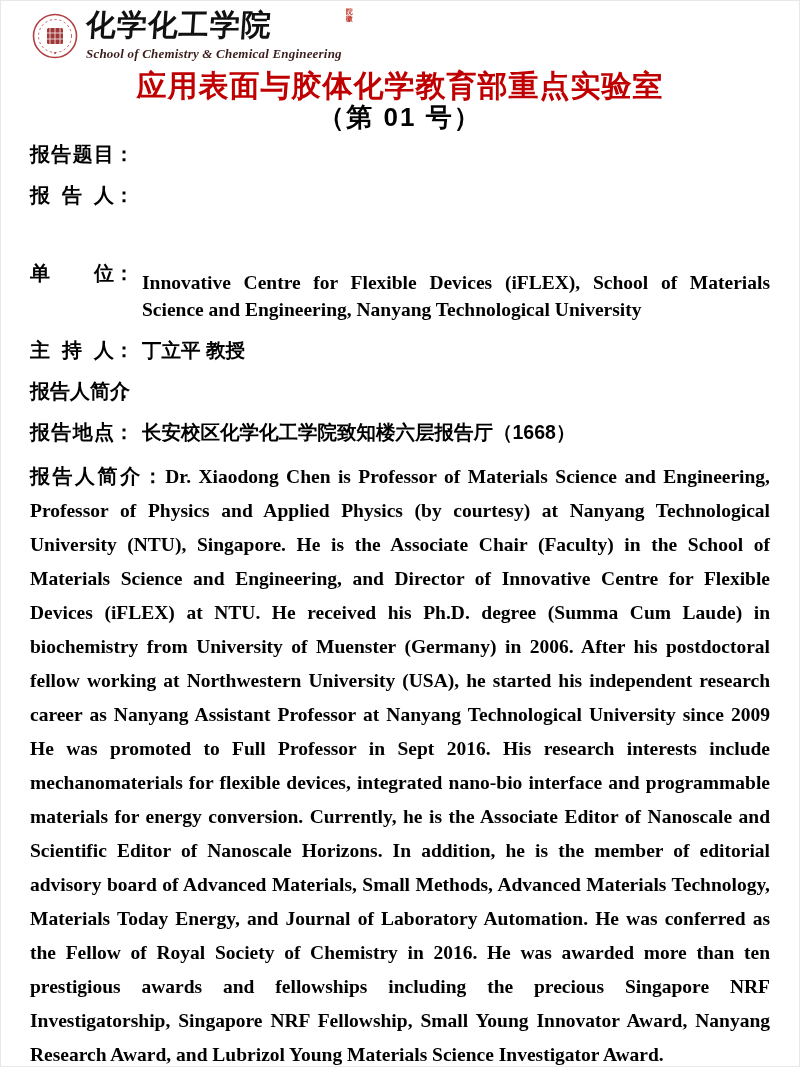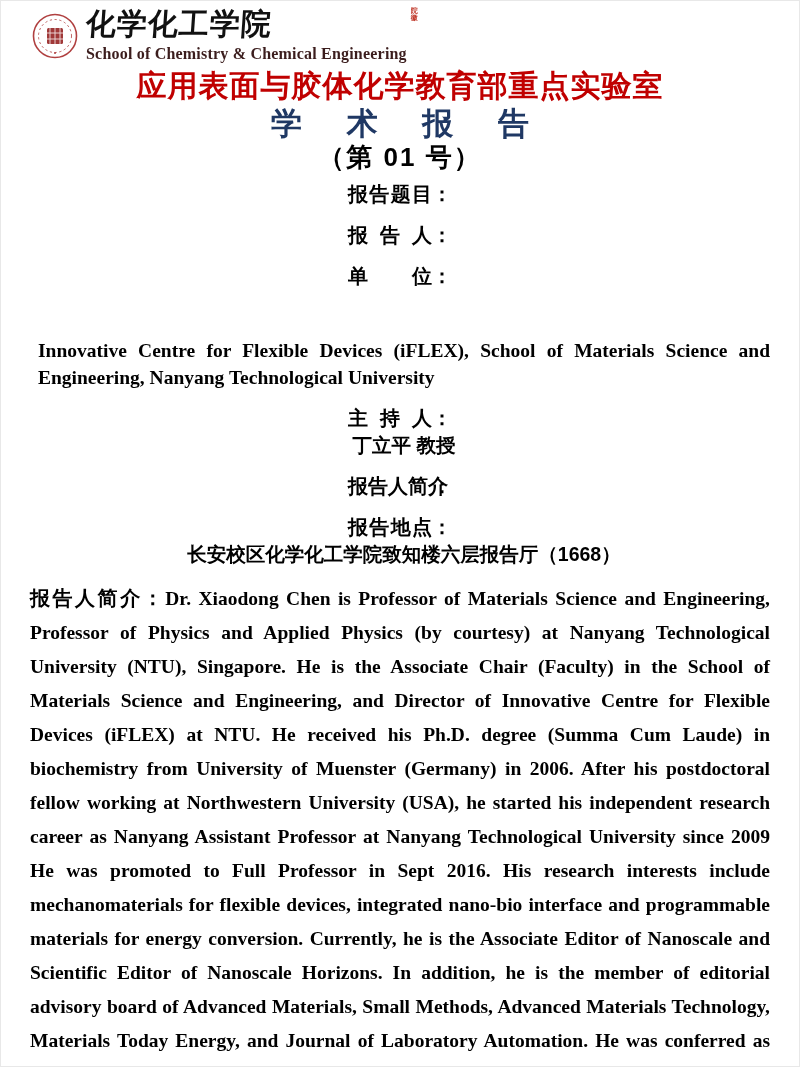--- a/index.html
+++ b/index.html
@@ -23,41 +23,41 @@
     transform:skewX(-4deg); letter-spacing:1px; color:#111;
     white-space:nowrap;
   }
   .logo-mark {
     position:absolute; top:-2px; right:-16px;
     font-size:7px; line-height:7px; color:#c0392b; width:12px;
     font-weight:bold;
   }
   .logo-en {
     font-family:"Liberation Serif", serif;
-    font-weight:bold; font-size:16px; color:#3b1d1d;
-    margin-top:6px; letter-spacing:0.2px;
+    font-weight:bold; font-size:13px; color:#3b1d1d;
+    margin-top:6px; letter-spacing:0.2px;font-style:italic;
   }
 
   
   .lab-title {
     text-align:center; font-weight:bold; font-size:30px; line-height:36px;
     margin-top:4px; letter-spacing:1px;
   }
   .report-title {
     text-align:center; font-weight:bold; font-size:31px; line-height:40px;
     letter-spacing:18px; text-indent:18px;
   }
   .issue-no {
     text-align:center; font-weight:bold; font-size:26px; line-height:26px;
     letter-spacing:2px;
   }
 
   
   .fields { margin-top:10px; }
-  .field-row { display:flex; align-items:center; margin-bottom:13px;flex-direction:column; }
+  .field-row { display:flex; align-items:center; margin-bottom:13px; }
   .field-label {
     flex:0 0 auto; font-weight:bold; font-size:20px; line-height:28px;
     white-space:nowrap; display:flex;
   }
   .label-chars {
     display:inline-block; width:84px;
     text-align:justify; text-align-last:justify;
   }
   .label-colon { display:inline-block; }
   .field-value {
@@ -100,21 +100,20 @@
       <circle cx="23" cy="40" r="1" fill="#b04040"></circle>
     </svg>
     <div class="logo-text">
       <div class="logo-zh">化学化工学院</div>
       <div class="logo-mark">院徽</div>
       <div class="logo-en">School of Chemistry &amp; Chemical Engineering</div>
     </div>
   </div>
 
   <div class="lab-title" style="color:#c00000">应用表面与胶体化学教育部重点实验室</div>
-  <div class="report-title" style="color:#1f3864">学 术 报 告</div>
   <div class="issue-no">（第 01 号）</div>
 
   <div class="fields">
 
     <div class="field-row">
       <div class="field-label">
         <span class="label-chars">报告题目</span>
           <span class="label-colon">：</span>
       </div>
     </div>

